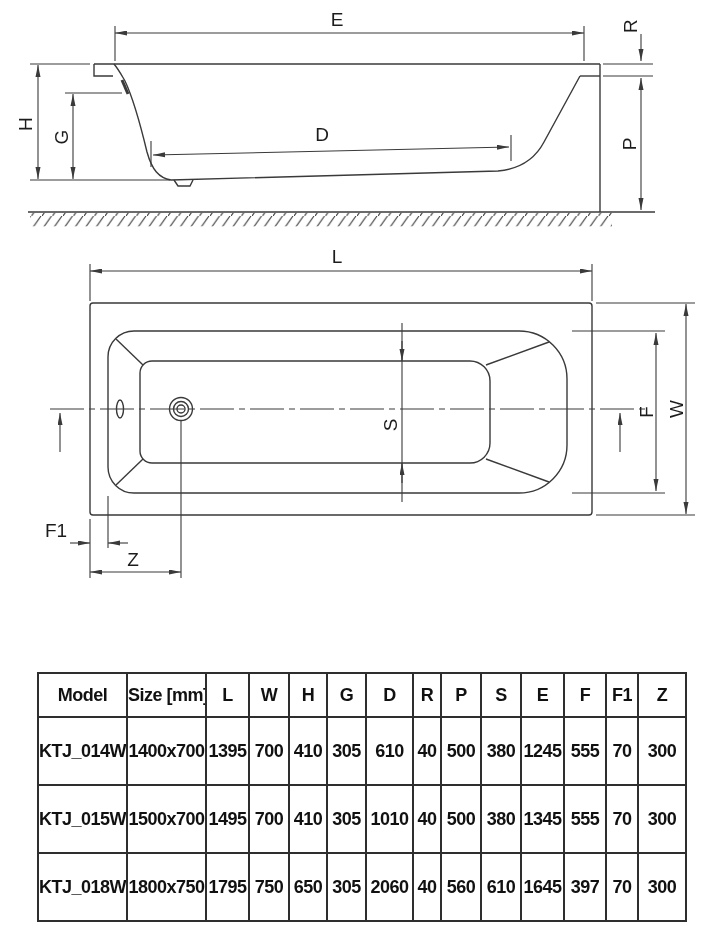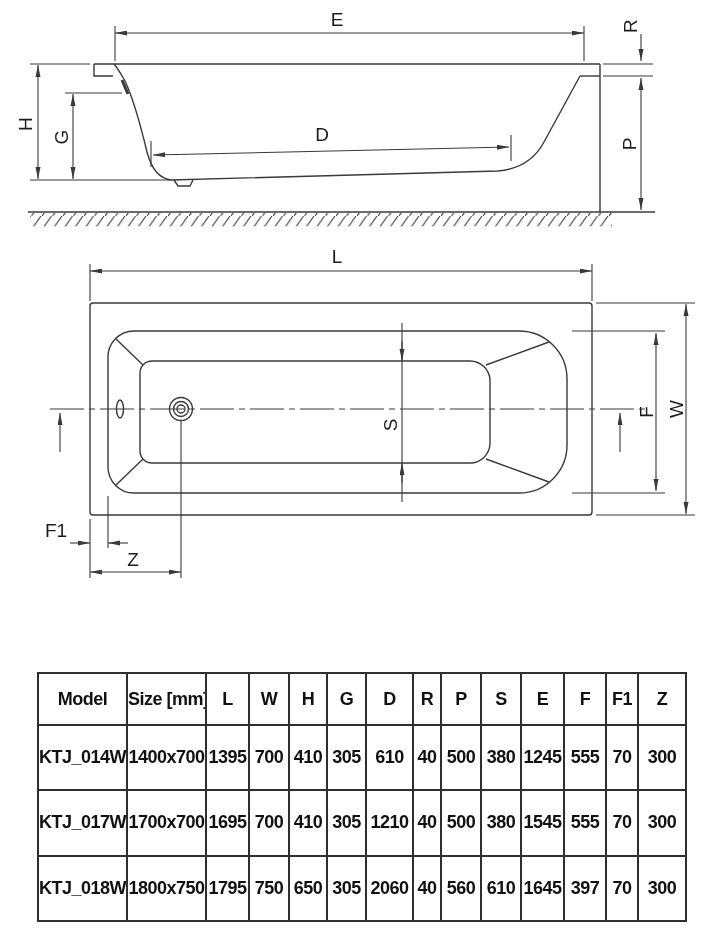--- a/index.html
+++ b/index.html
@@ -7,21 +7,21 @@
          font-family: "Liberation Sans", sans-serif; }
   #canvas { position: absolute; left: 0; top: 0; width: 721px; height: 940px; background: #ffffff; }
   svg text { font-family: "Liberation Sans", sans-serif; font-size: 19px; fill: #1c1c1c; }
   .tw { position: absolute; left: 37px; top: 672px; width: 648px; height: 250px; }
   table.spec { border-collapse: collapse; table-layout: fixed; width: 648px; height: 250px;
                font-family: "Liberation Sans", sans-serif; }
   table.spec th, table.spec td {
       border: 2px solid #2e2e2e; text-align: center; vertical-align: middle;
       font-size: 18px; font-weight: bold; letter-spacing: -0.5px; color: #111;
       padding: 0; white-space: nowrap; overflow: hidden; background: #fff; }
-  table.spec thead tr { height: 52px; margin-left: 36px; }
+  table.spec thead tr { height: 44px; margin-left: 36px; }
   table.spec tbody tr { height: 42px; }
 </style>
 </head>
 <body>
 
 <div id="canvas">
 
 <svg width="721" height="660" viewBox="0 0 721 660">
   <defs>
     <marker id="mE" markerUnits="userSpaceOnUse" markerWidth="13" markerHeight="7" refX="12" refY="2.5" orient="auto">
@@ -205,31 +205,31 @@
             <td>610</td>
             <td>40</td>
             <td>500</td>
             <td>380</td>
             <td>1245</td>
             <td>555</td>
             <td>70</td>
             <td>300</td>
           </tr>
           <tr>
-            <td>KTJ_017W</td>
-            <td>1700x700</td>
-            <td>1695</td>
+            <td>KTJ_015W</td>
+            <td>1500x700</td>
+            <td>1495</td>
             <td>700</td>
             <td>410</td>
             <td>305</td>
-            <td>1210</td>
+            <td>1010</td>
             <td>40</td>
             <td>500</td>
             <td>380</td>
-            <td>1545</td>
+            <td>1345</td>
             <td>555</td>
             <td>70</td>
             <td>300</td>
           </tr>
           <tr>
             <td>KTJ_018W</td>
             <td>1800x750</td>
             <td>1795</td>
             <td>750</td>
             <td>650</td>

